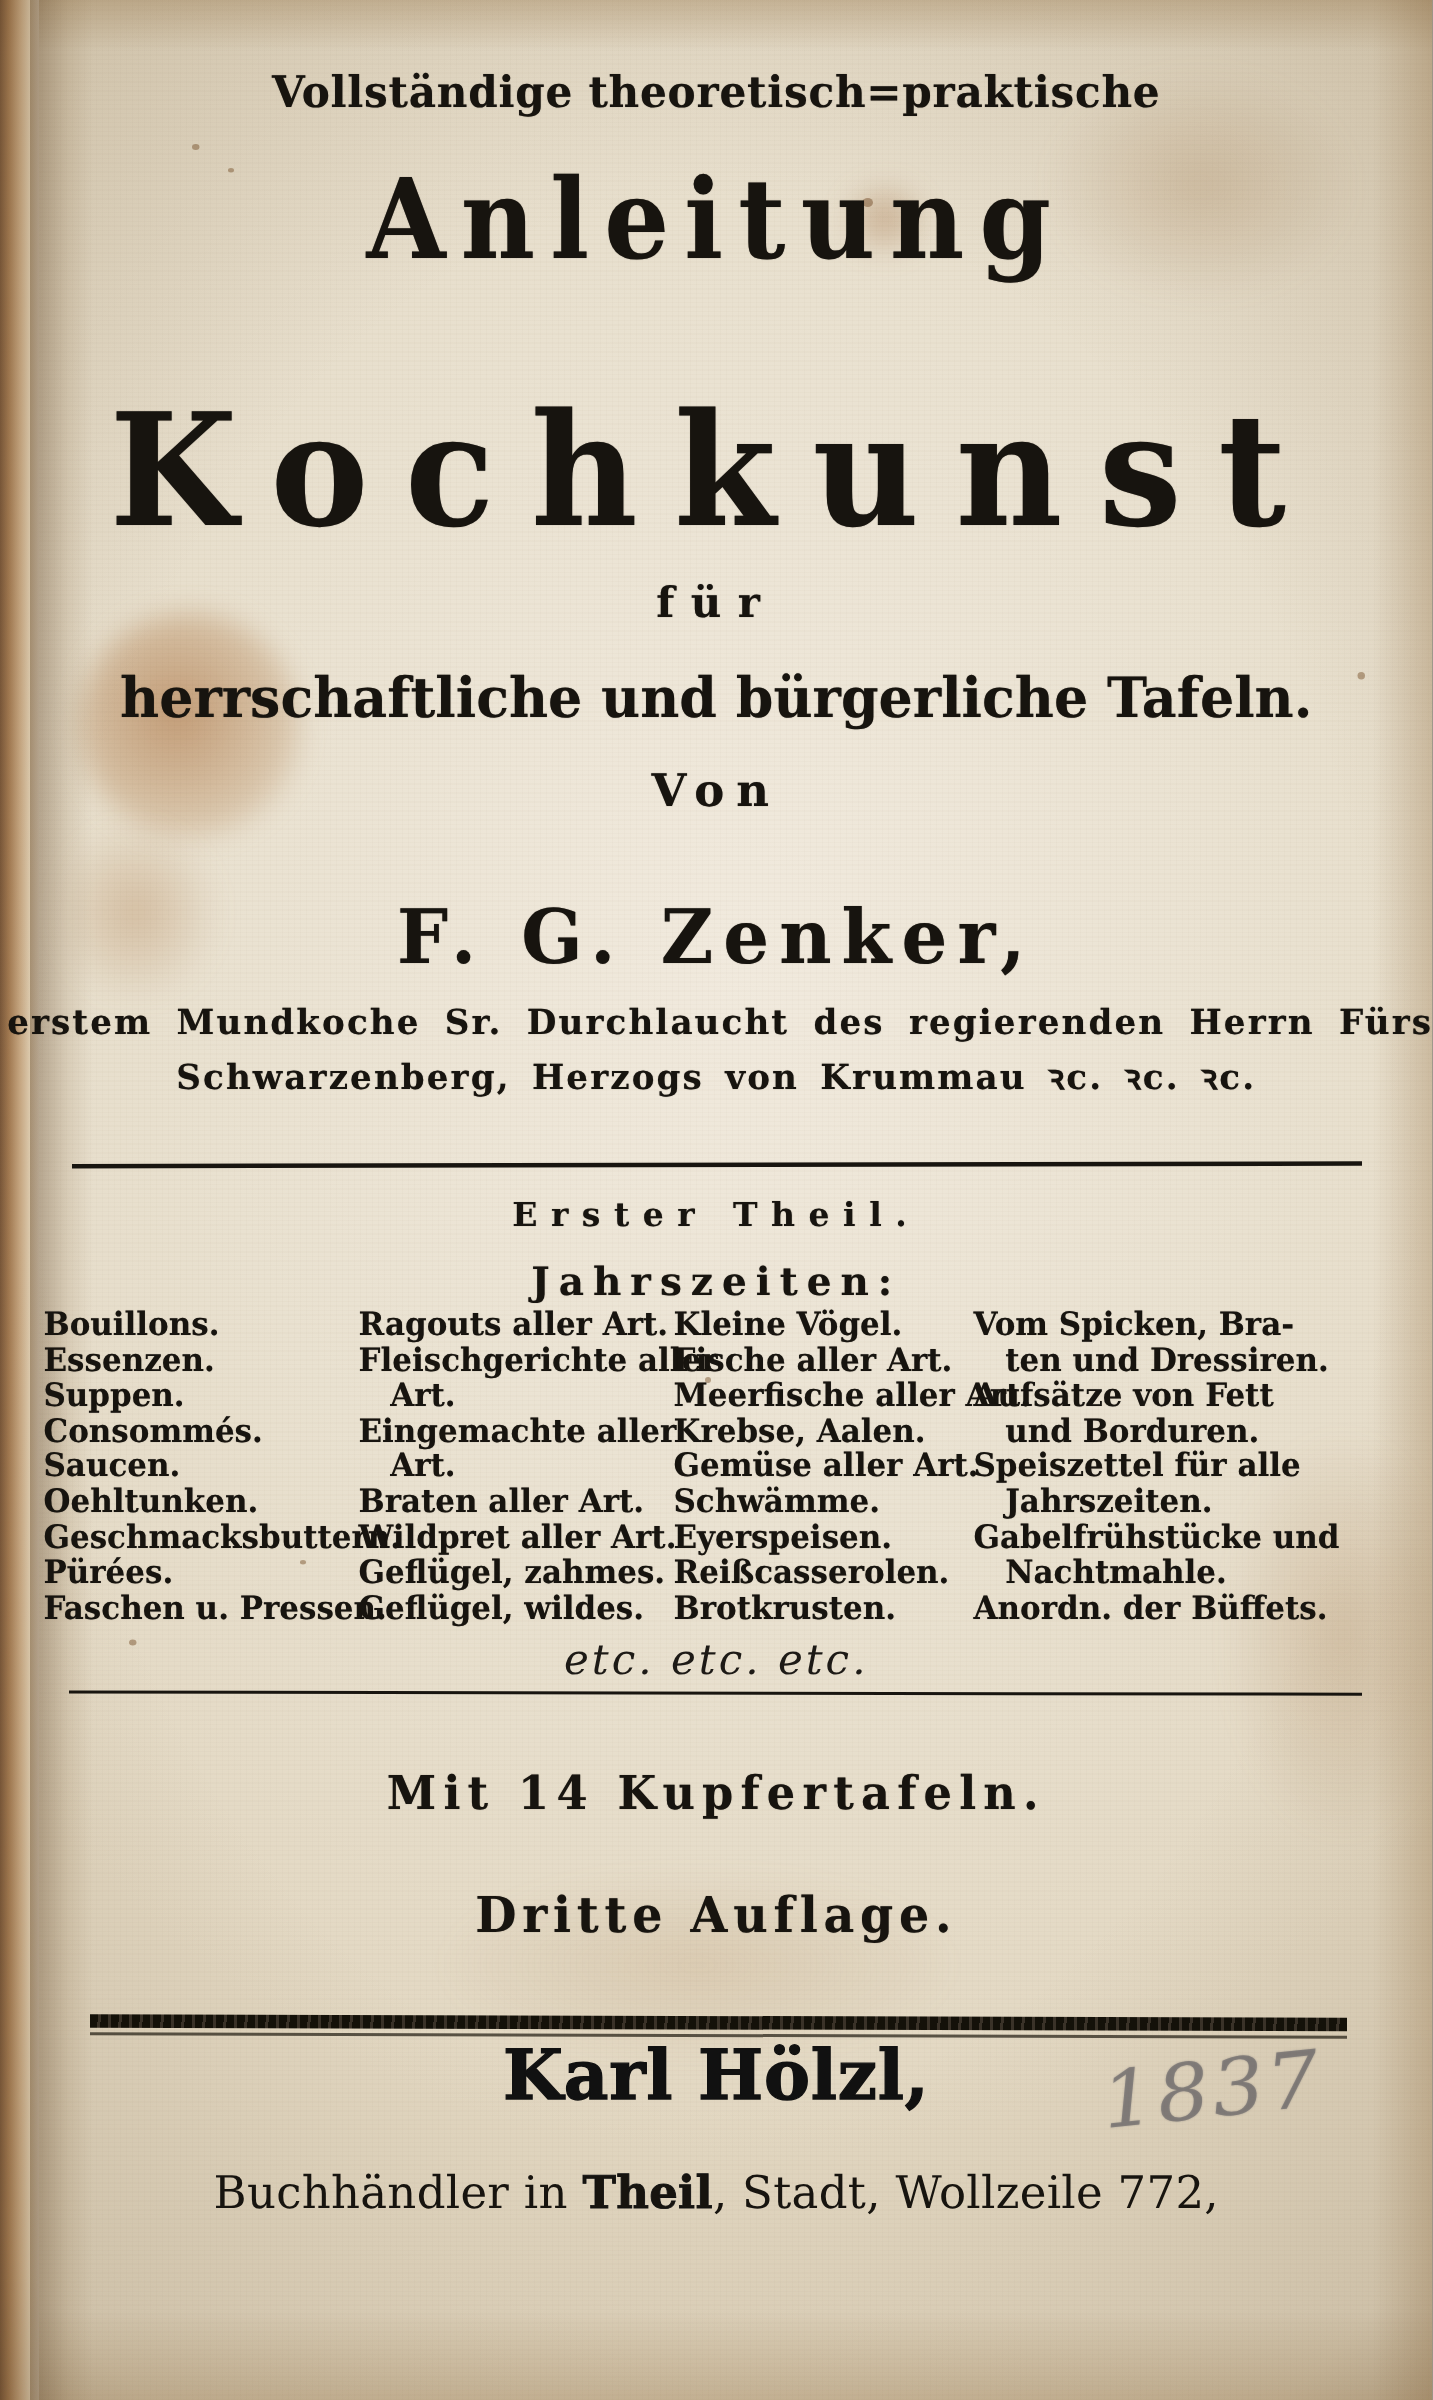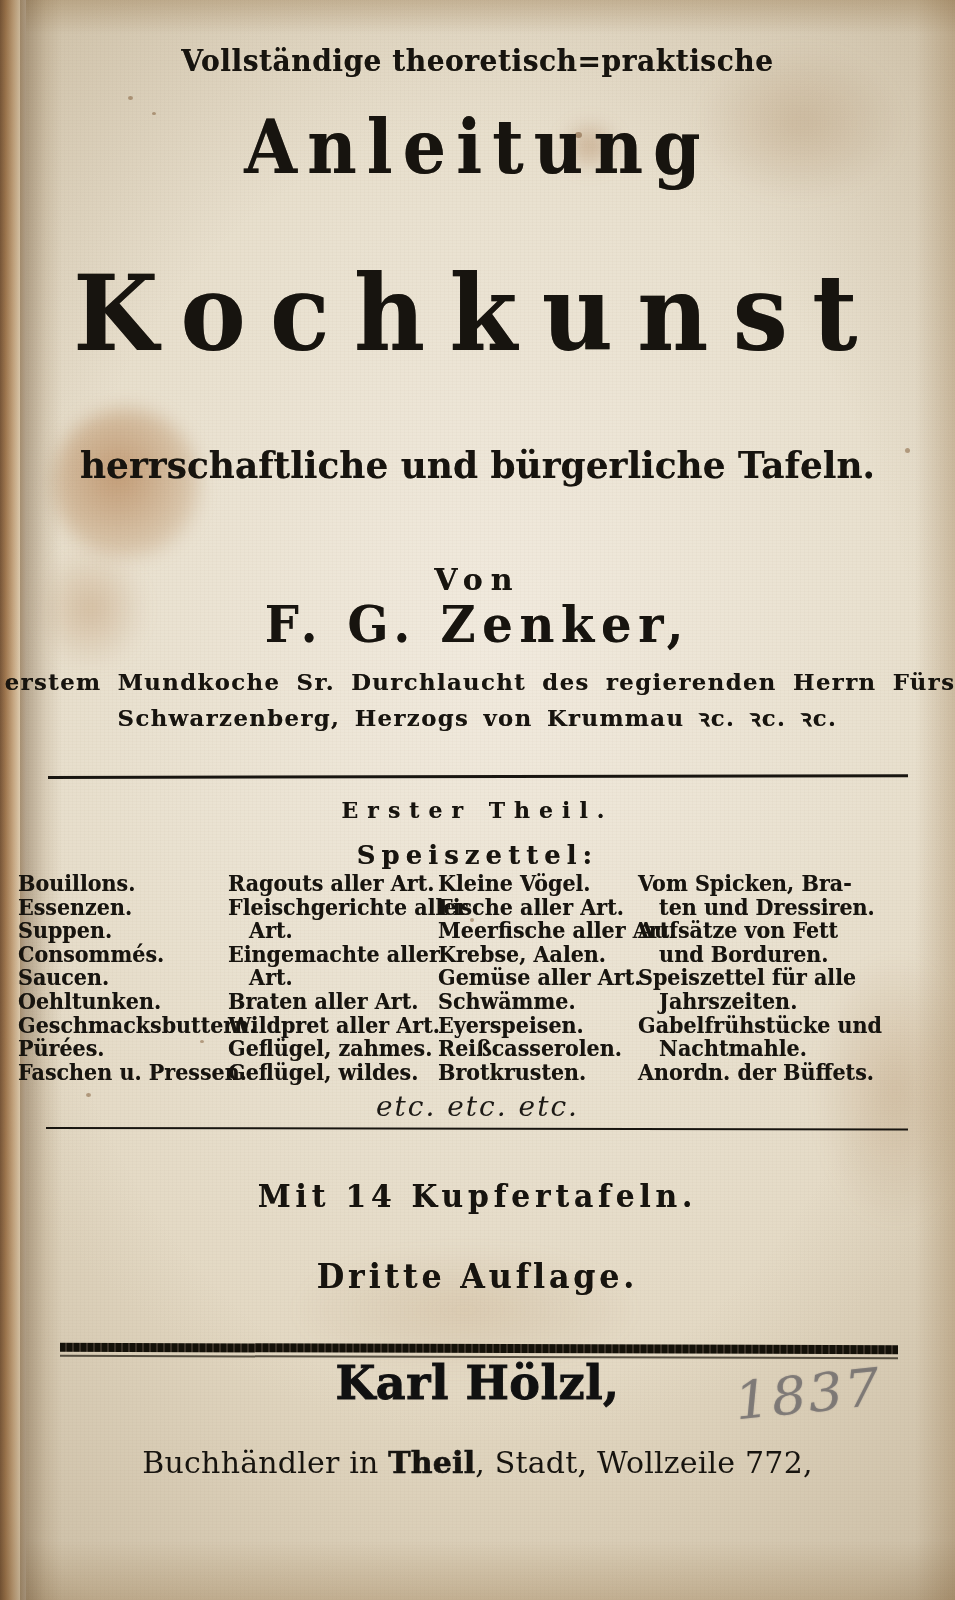--- a/index.html
+++ b/index.html
@@ -113,21 +113,21 @@
     color: #17140f;
     text-shadow: 0 0 .6px rgba(30,22,12,.55);
   }
 
   .l-sub1      { top: 44px;  font-size: 29px; letter-spacing: .5px; transform: scaleX(.97); }
   .l-anleitung { top: 104px; font-size: 74px; letter-spacing: 11px; transform: scaleX(.92); }
   .l-zur       { top: 205px; font-size: 33px; letter-spacing: .5px; }
   .l-koch      { top: 252px; font-size: 104px; letter-spacing: 26px; transform: scaleX(.94); }
   .l-fuer      { top: 385px; font-size: 28px; letter-spacing: 11px; }
   .l-tafeln    { top: 443px; font-size: 37px; letter-spacing: 0px; transform: scaleX(.97); }
-  .l-von       { top: 562px; font-size: 30px; letter-spacing: 8px; }
+  .l-von       { top: 510px; font-size: 30px; letter-spacing: 8px; }
   .l-author    { top: 595px; font-size: 50px; letter-spacing: 7px; transform: scaleX(.96); }
   .l-cred1     { top: 668px; font-size: 23px; letter-spacing: 1.4px; word-spacing: 7px; transform: scaleX(.99); }
   .l-cred2     { top: 701px; font-size: 23px; letter-spacing: 1.4px; word-spacing: 5px; transform: scaleX(.99); }
   .l-theil     { top: 797px; font-size: 22px; letter-spacing: 9px; }
   .l-enth      { top: 840px; font-size: 26px; letter-spacing: 6px; }
   .l-etc       { top: 1090px; font-size: 28px; font-style: italic; font-weight: 400;
                  font-family: "DejaVu Serif", serif; letter-spacing: 2px; }
   .l-kupfer    { top: 1178px; font-size: 31px; letter-spacing: 5px; transform: scaleX(.96); }
   .l-auflage   { top: 1257px; font-size: 33px; letter-spacing: 4px; transform: scaleX(.96); }
 
@@ -147,21 +147,21 @@
   }
   .rule-thin2 {
     position: absolute;
     left: 60px; top: 1356px; width: 838px; height: 2px;
     background: #2a241a; opacity: .75; transform: rotate(0.16deg);
   }
 
   
   .contents {
     position: absolute;
-    left: 18px;
+    left: 29px;
     top: 872px;
     width: 888px;
     height: 212px;
   }
   .col {
     position: absolute;
     top: 0;
   }
   .col .item {
     font-family: "DejaVu Serif", serif;
@@ -259,31 +259,32 @@
   <div class="edge-right"></div>
   <div class="gutter"></div>
   <div class="gutter-shadow"></div>
   <div class="vignette"></div>
 
   <div class="content">
 
     <div class="line fk l-sub1">Vollständige theoretisch=praktische</div>
     <div class="line fk l-anleitung">Anleitung</div>
     <div class="line fk l-koch">Kochkunst</div>
+    <div class="line fk l-fuer">für</div>
     <div class="line fk l-tafeln">herrschaftliche und bürgerliche Tafeln.</div>
 
     <div class="line fk l-von">Von</div>
     <div class="line fk l-author">F. G. Zenker,</div>
     <div class="line fk l-cred1">erstem Mundkoche Sr. Durchlaucht des regierenden Herrn Fürsten von</div>
     <div class="line fk l-cred2">Schwarzenberg, Herzogs von Krummau ꝛc. ꝛc. ꝛc.</div>
 
     <div class="rule rule-1"></div>
 
     <div class="line fk l-theil">Erster Theil.</div>
-    <div class="line fk l-enth">Speiszettel:</div>
+    <div class="line fk l-enth">Jahrszeiten:</div>
 
     <div class="contents">
       <div class="col col-1">
           <div class="item">Bouillons.</div>
           <div class="item">Essenzen.</div>
           <div class="item">Suppen.</div>
           <div class="item roman">Consommés.</div>
           <div class="item">Saucen.</div>
           <div class="item">Oehltunken.</div>
           <div class="item">Geschmacksbuttern.</div>

